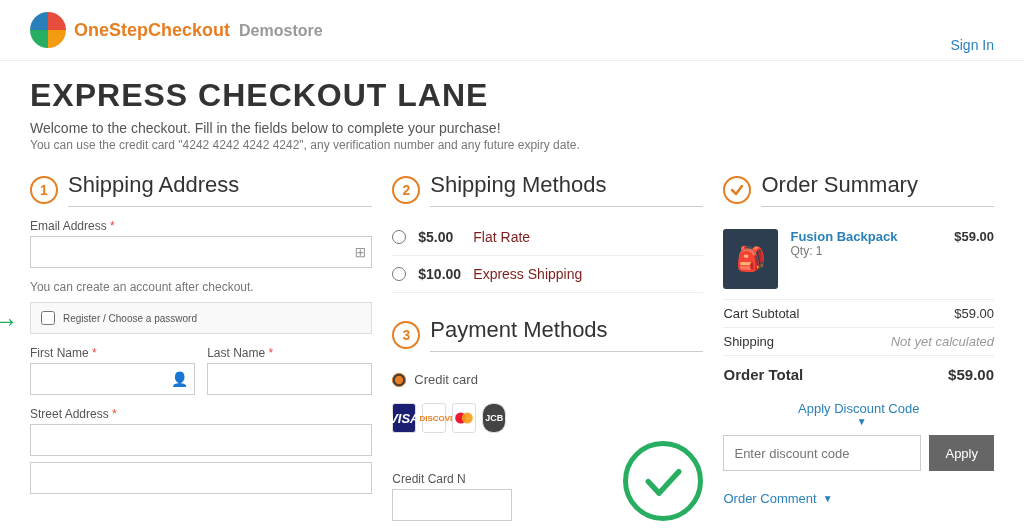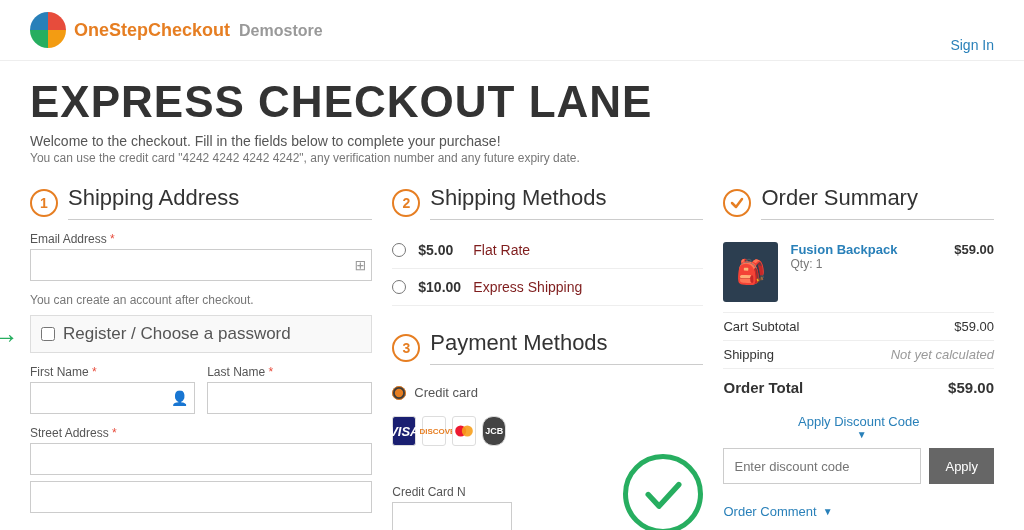--- a/index.html
+++ b/index.html
@@ -6,21 +6,21 @@
     body { font-family: Arial, sans-serif; background: #fff; color: #333; font-size: 14px; }
     
     .header { display: flex; align-items: center; padding: 12px 30px; border-bottom: 1px solid #eee; }
     .logo-circle { width: 36px; height: 36px; border-radius: 50%; background: conic-gradient(#e74c3c 0deg 90deg, #f39c12 90deg 180deg, #27ae60 180deg 270deg, #2980b9 270deg 360deg); margin-right: 8px; }
     .logo-text { font-size: 18px; font-weight: bold; }
     .logo-text span.bold { color: #e67e22; font-weight: 900; }
     .demostore { color: #999; font-size: 16px; margin-left: 4px; }
     
     .main-container { max-width: 1024px; margin: 0 auto; padding: 0 30px; }
     
-    .page-title { font-size: 44px; font-weight: 900; text-transform: uppercase; color: #333; margin: 16px 0 6px 0; letter-spacing: 1px; }
+    .page-title { font-size: 32px; font-weight: 900; text-transform: uppercase; color: #333; margin: 16px 0 6px 0; letter-spacing: 1px; }
     .subtitle { font-size: 14px; color: #555; margin-bottom: 2px; }
     .cc-hint { font-size: 12px; color: #777; margin-bottom: 20px; }
     
     .sign-in-link { color: #2980b9; font-size: 14px; text-decoration: none; float: right; margin-top: -40px; }
     
     .columns { display: flex; gap: 20px; margin-top: 10px; }
     .col-left { flex: 1.1; }
     .col-middle { flex: 1; }
     .col-right { flex: 0.85; }
     
@@ -35,21 +35,21 @@
     .form-input { width: 100%; border: 1px solid #ccc; padding: 6px 8px; font-size: 13px; color: #333; height: 32px; }
     .form-input-icon { position: relative; }
     .form-input-icon input { width: 100%; }
     .input-icon { position: absolute; right: 6px; top: 50%; transform: translateY(-50%); color: #999; font-size: 14px; }
     
     .account-hint { font-size: 12px; color: #777; margin: 4px 0 8px 0; }
     
     .register-row { display: flex; align-items: center; background: #f9f9f9; border: 1px solid #ddd; padding: 8px 10px; margin-bottom: 12px; position: relative; }
     .arrow-indicator { position: absolute; left: -40px; top: 50%; transform: translateY(-50%); color: #27ae60; font-size: 28px; font-weight: 900; }
     .register-checkbox { width: 14px; height: 14px; margin-right: 8px; }
-    .register-label { font-size: 17px; color: #555; }
+    .register-label { font-size: 10px; color: #555; }
     
     .name-row { display: flex; gap: 12px; }
     .name-row .form-group { flex: 1; }
     
     .shipping-option { display: flex; align-items: center; padding: 10px 0; border-bottom: 1px solid #eee; }
     .shipping-option:last-child { border-bottom: none; }
     .radio-btn { width: 14px; height: 14px; margin-right: 12px; accent-color: #e67e22; }
     .shipping-price { font-weight: bold; color: #333; min-width: 55px; }
     .shipping-name { color: #7f1d1d; }
     

